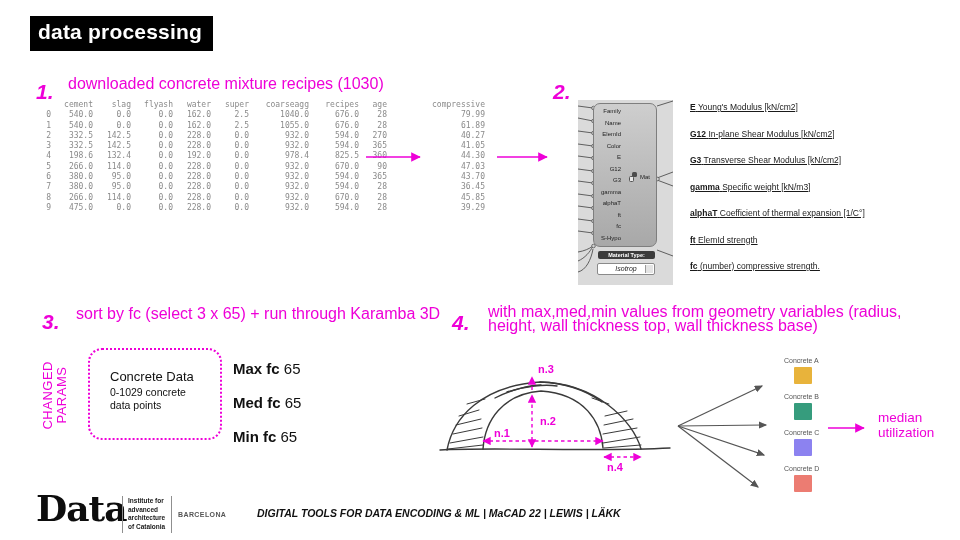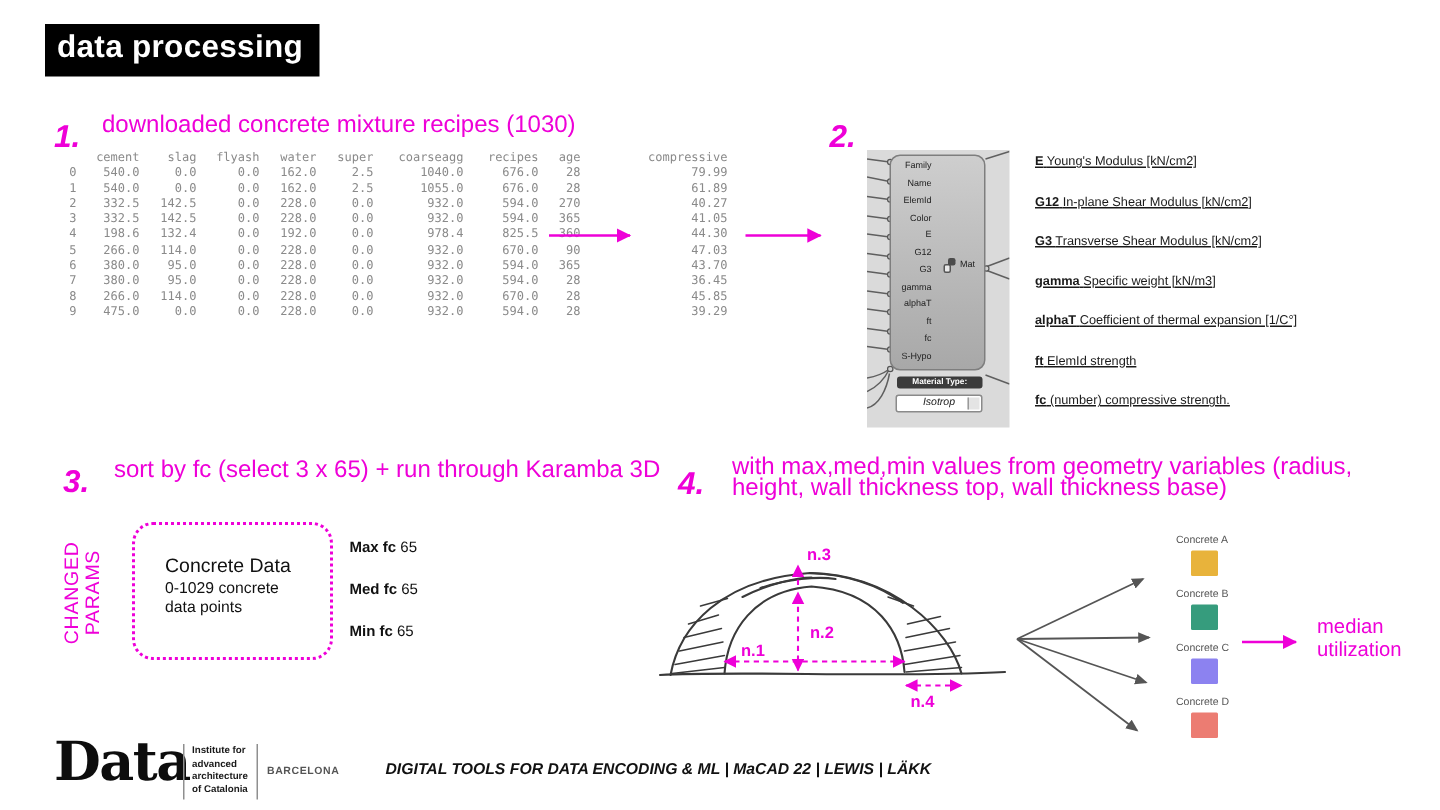--- a/index.html
+++ b/index.html
@@ -77,21 +77,21 @@
   .vert-label span{
     writing-mode:vertical-rl;transform:rotate(180deg);
     color:var(--magenta);font-size:13px;line-height:14px;letter-spacing:.5px;white-space:pre-line;
     text-align:center;
   }
   .dotted-box{
     border:2px dotted var(--magenta);border-radius:14px;box-sizing:border-box;
   }
   .box-title{font-size:13px;font-weight:normal;color:#111;margin-bottom:2px;}
   .box-body{font-size:10.5px;color:#111;line-height:13px;width:92px;}
-  .stat-item{font-size:10px;color:#111;margin-bottom:17px;white-space:nowrap;}
+  .stat-item{font-size:15px;color:#111;margin-bottom:17px;white-space:nowrap;}
   .stat-item b{font-weight:bold;}
 
   
   .swatch-item{margin-bottom:9px;}
   .swatch-label{font-size:7px;color:#555;margin-bottom:3px;white-space:nowrap;}
   .swatch-box{width:18px;height:17px;margin-left:10px;border-radius:1px;}
   .median-label{color:var(--magenta);font-size:13.5px;line-height:15px;}
 
   
   .logo{font-family:"DejaVu Serif", serif;font-weight:bold;font-size:36px;line-height:36px;color:#0d0d0d;letter-spacing:-1px;}

